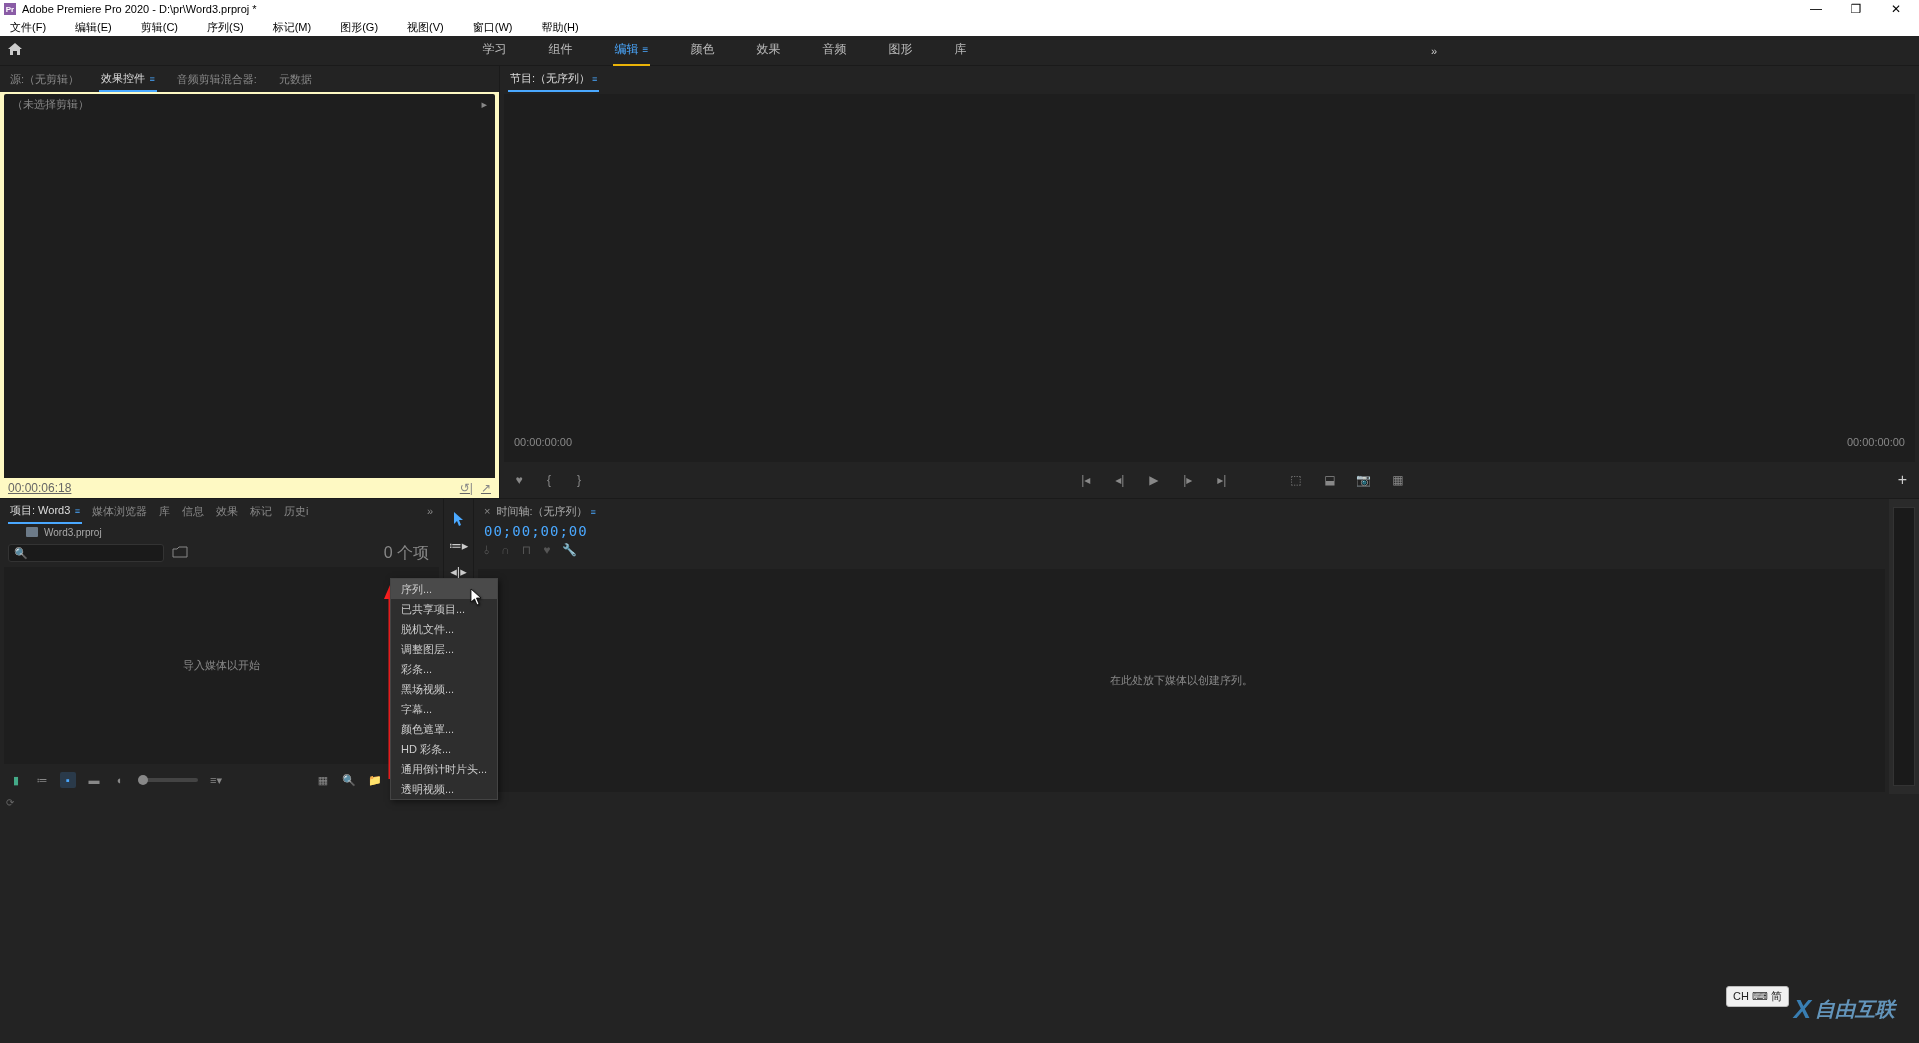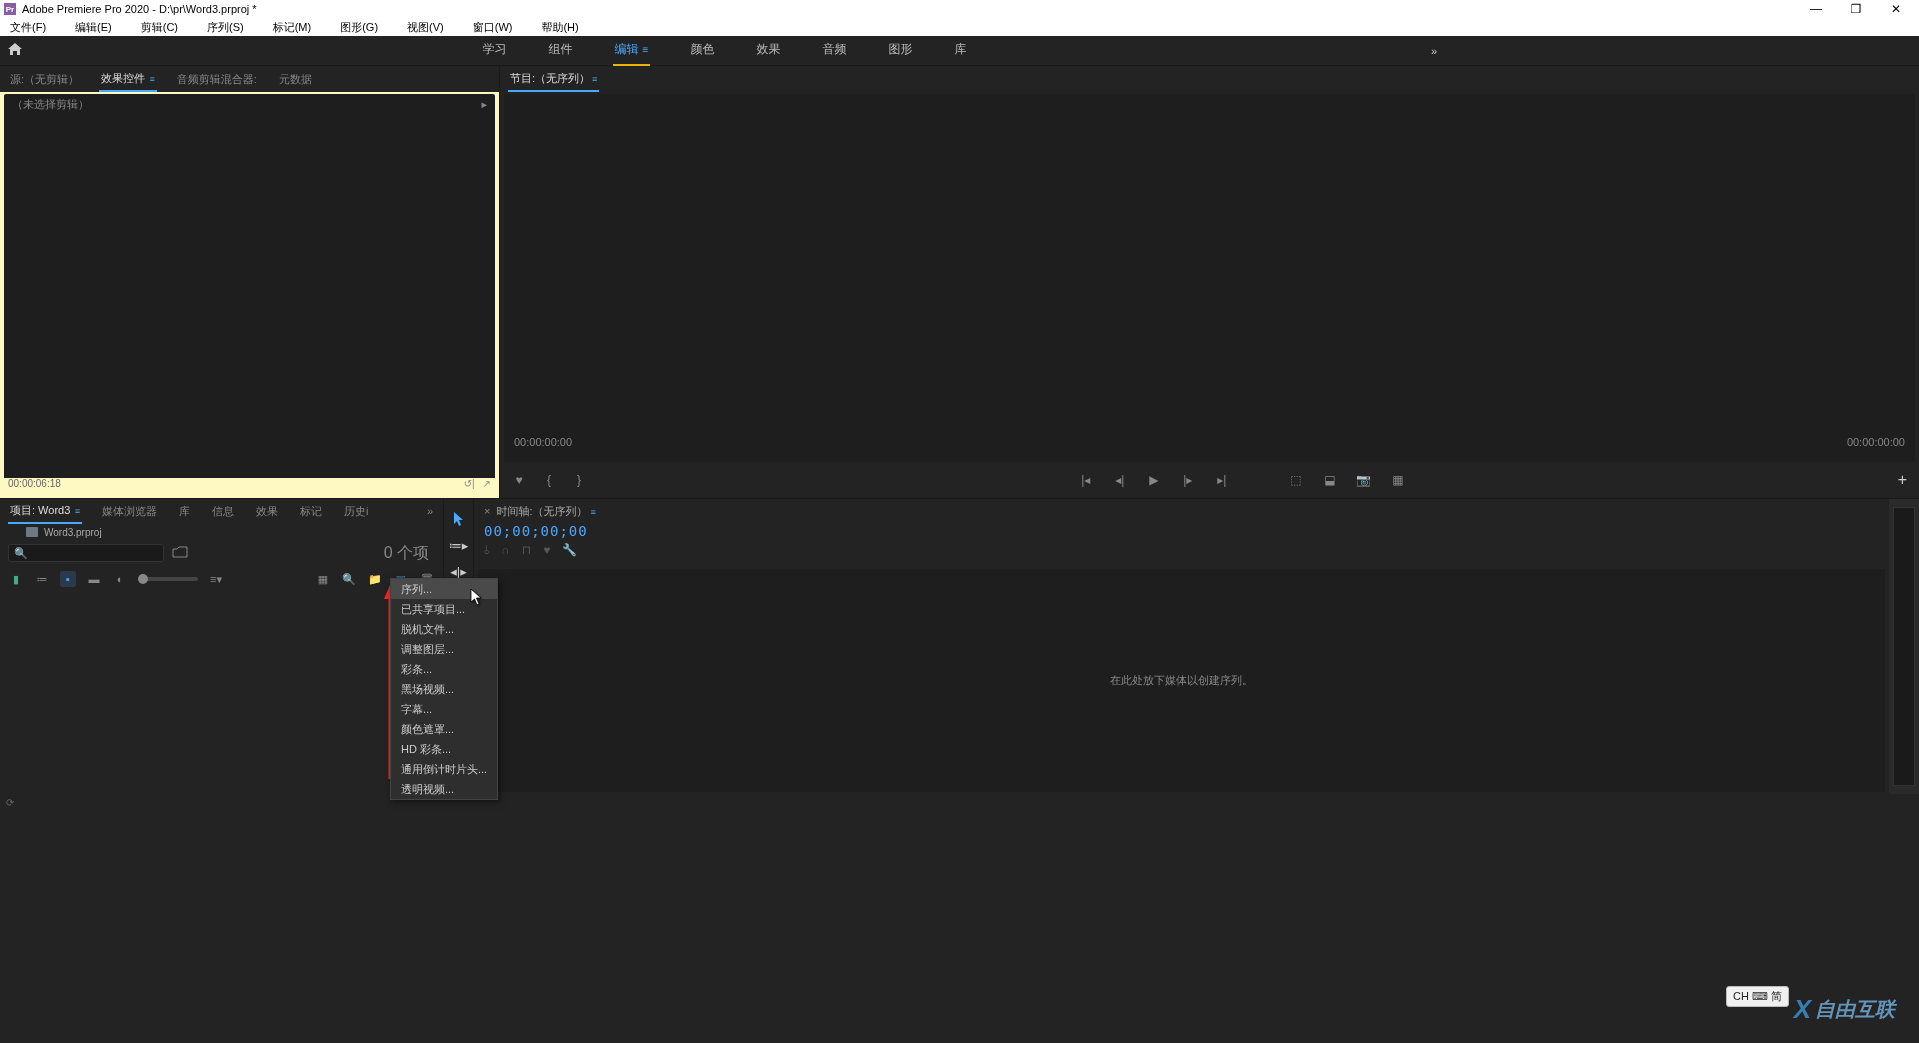--- a/index.html
+++ b/index.html
@@ -25,36 +25,36 @@
 .main-row { display: flex; height: 432px; }
 .src-panel { width: 500px; background: #fef9c3; border-right: 1px solid #1a1a1a; display: flex; flex-direction: column; }
 .panel-tabs { height: 26px; display: flex; align-items: center; padding: 0 8px; gap: 18px; background: #232323; }
 .panel-tab { color: #888; cursor: pointer; font-size: 11px; padding: 4px 2px; }
 .panel-tab.active { color: #ddd; border-bottom: 2px solid #4aa8ff; }
 .panel-tab .ind { color: #4aa8ff; font-size: 9px; margin-left: 2px; }
 
 .src-head { height: 20px; padding: 2px 8px; color: #888; font-size: 11px; display: flex; align-items: center; background: #1e1e1e; margin: 2px 4px 0 4px; border-radius: 2px 2px 0 0; }
 .src-head .arrow { margin-left: auto; color: #888; cursor: pointer; }
 .src-body { flex: 1; background: #1e1e1e; margin: 0 4px 0 4px; }
-.src-footer { height: 20px; padding: 0 8px; color: #666; font-size: 10px; display: flex; align-items: flex-start; }
+.src-footer { height: 20px; padding: 0 8px; color: #666; font-size: 12px; display: flex; align-items: center; text-decoration: underline; }
 .src-footer .right-icons { margin-left: auto; display: flex; gap: 8px; color: #888; }
 .sf-icon { cursor: pointer; }
 
 .prog-panel { flex: 1; background: #232323; display: flex; flex-direction: column; }
 .prog-tabs { height: 26px; display: flex; align-items: center; padding: 0 8px; }
 .prog-body { flex: 1; background: #1e1e1e; margin: 2px 4px 0 4px; position: relative; }
 .prog-times { display: flex; justify-content: space-between; padding: 0 10px; position: absolute; bottom: 14px; left: 0; right: 0; font-size: 11px; color: #888; }
 .prog-ctrl { height: 36px; display: flex; align-items: center; justify-content: center; gap: 20px; padding: 0 12px; }
 .prog-ctrl .btn { color: #888; cursor: pointer; font-size: 12px; width: 14px; text-align: center; }
 .prog-ctrl .add { margin-left: auto; color: #ccc; font-size: 16px; cursor: pointer; }
 .prog-ctrl .lead { margin-right: auto; display: flex; gap: 16px; }
 
 .bottom-row { display: flex; height: 296px; border-top: 1px solid #1a1a1a; }
 .proj-panel { width: 444px; background: #232323; display: flex; flex-direction: column; border-right: 1px solid #1a1a1a; }
-.proj-tabs { height: 24px; display: flex; align-items: center; gap: 18px; padding: 0 8px; }
+.proj-tabs { height: 24px; display: flex; align-items: center; gap: 8px; padding: 0 8px; }
 .proj-file { height: 18px; padding: 2px 26px; color: #aaa; font-size: 10px; display: flex; align-items: center; gap: 6px; }
 .folder-ic { width: 12px; height: 10px; background: #6c7a88; border-radius: 1px; }
 .proj-search { height: 24px; padding: 0 8px; display: flex; align-items: center; gap: 8px; }
 .search-box { flex: 0 0 156px; height: 18px; background: #1a1a1a; border: 1px solid #333; border-radius: 3px; display: flex; align-items: center; padding: 0 5px; color: #888; }
 .search-box input { background: transparent; border: none; color: #ccc; width: 100%; outline: none; font-size: 10px; }
 .folder-toggle { width: 18px; height: 14px; color: #888; cursor: pointer; }
 .proj-search .count { margin-left: auto; color: #888; font-size: 16px; padding-right: 6px; }
 .proj-body { flex: 1; background: #1e1e1e; margin: 2px 4px; display: flex; align-items: center; justify-content: center; color: #888; font-size: 11px; position: relative; }
 .proj-footer { height: 28px; display: flex; align-items: center; gap: 10px; padding: 0 8px; }
 .pf-ic { color: #888; cursor: pointer; width: 16px; text-align: center; font-size: 11px; }
@@ -216,20 +216,23 @@
         <span>🔍</span>
         <input type="text" placeholder="" style="">
       </div>
       <span class="folder-toggle">
         <svg width="16" height="12" viewBox="0 0 16 12">
             <path d="M1 3 L5 3 L7 1 L15 1 L15 11 L1 11 Z" fill="none" stroke="#888"></path>
           </svg>
       </span>
       <span class="count">0 个项</span>
     </div>
+    <div class="proj-body">
+      <span>导入媒体以开始</span>
+    </div>
     <div class="proj-footer">
       <span class="pf-ic" style="color:#4a8;">▮</span>
       <span class="pf-ic">≔</span>
       <span class="pf-ic active">▪</span>
       <span class="pf-ic">▬</span>
       <span class="pf-ic">◐</span>
       <div class="pf-slider"></div>
       <span class="pf-ic">≡▾</span>
       <div class="right">
         <span class="pf-ic">▦</span>

